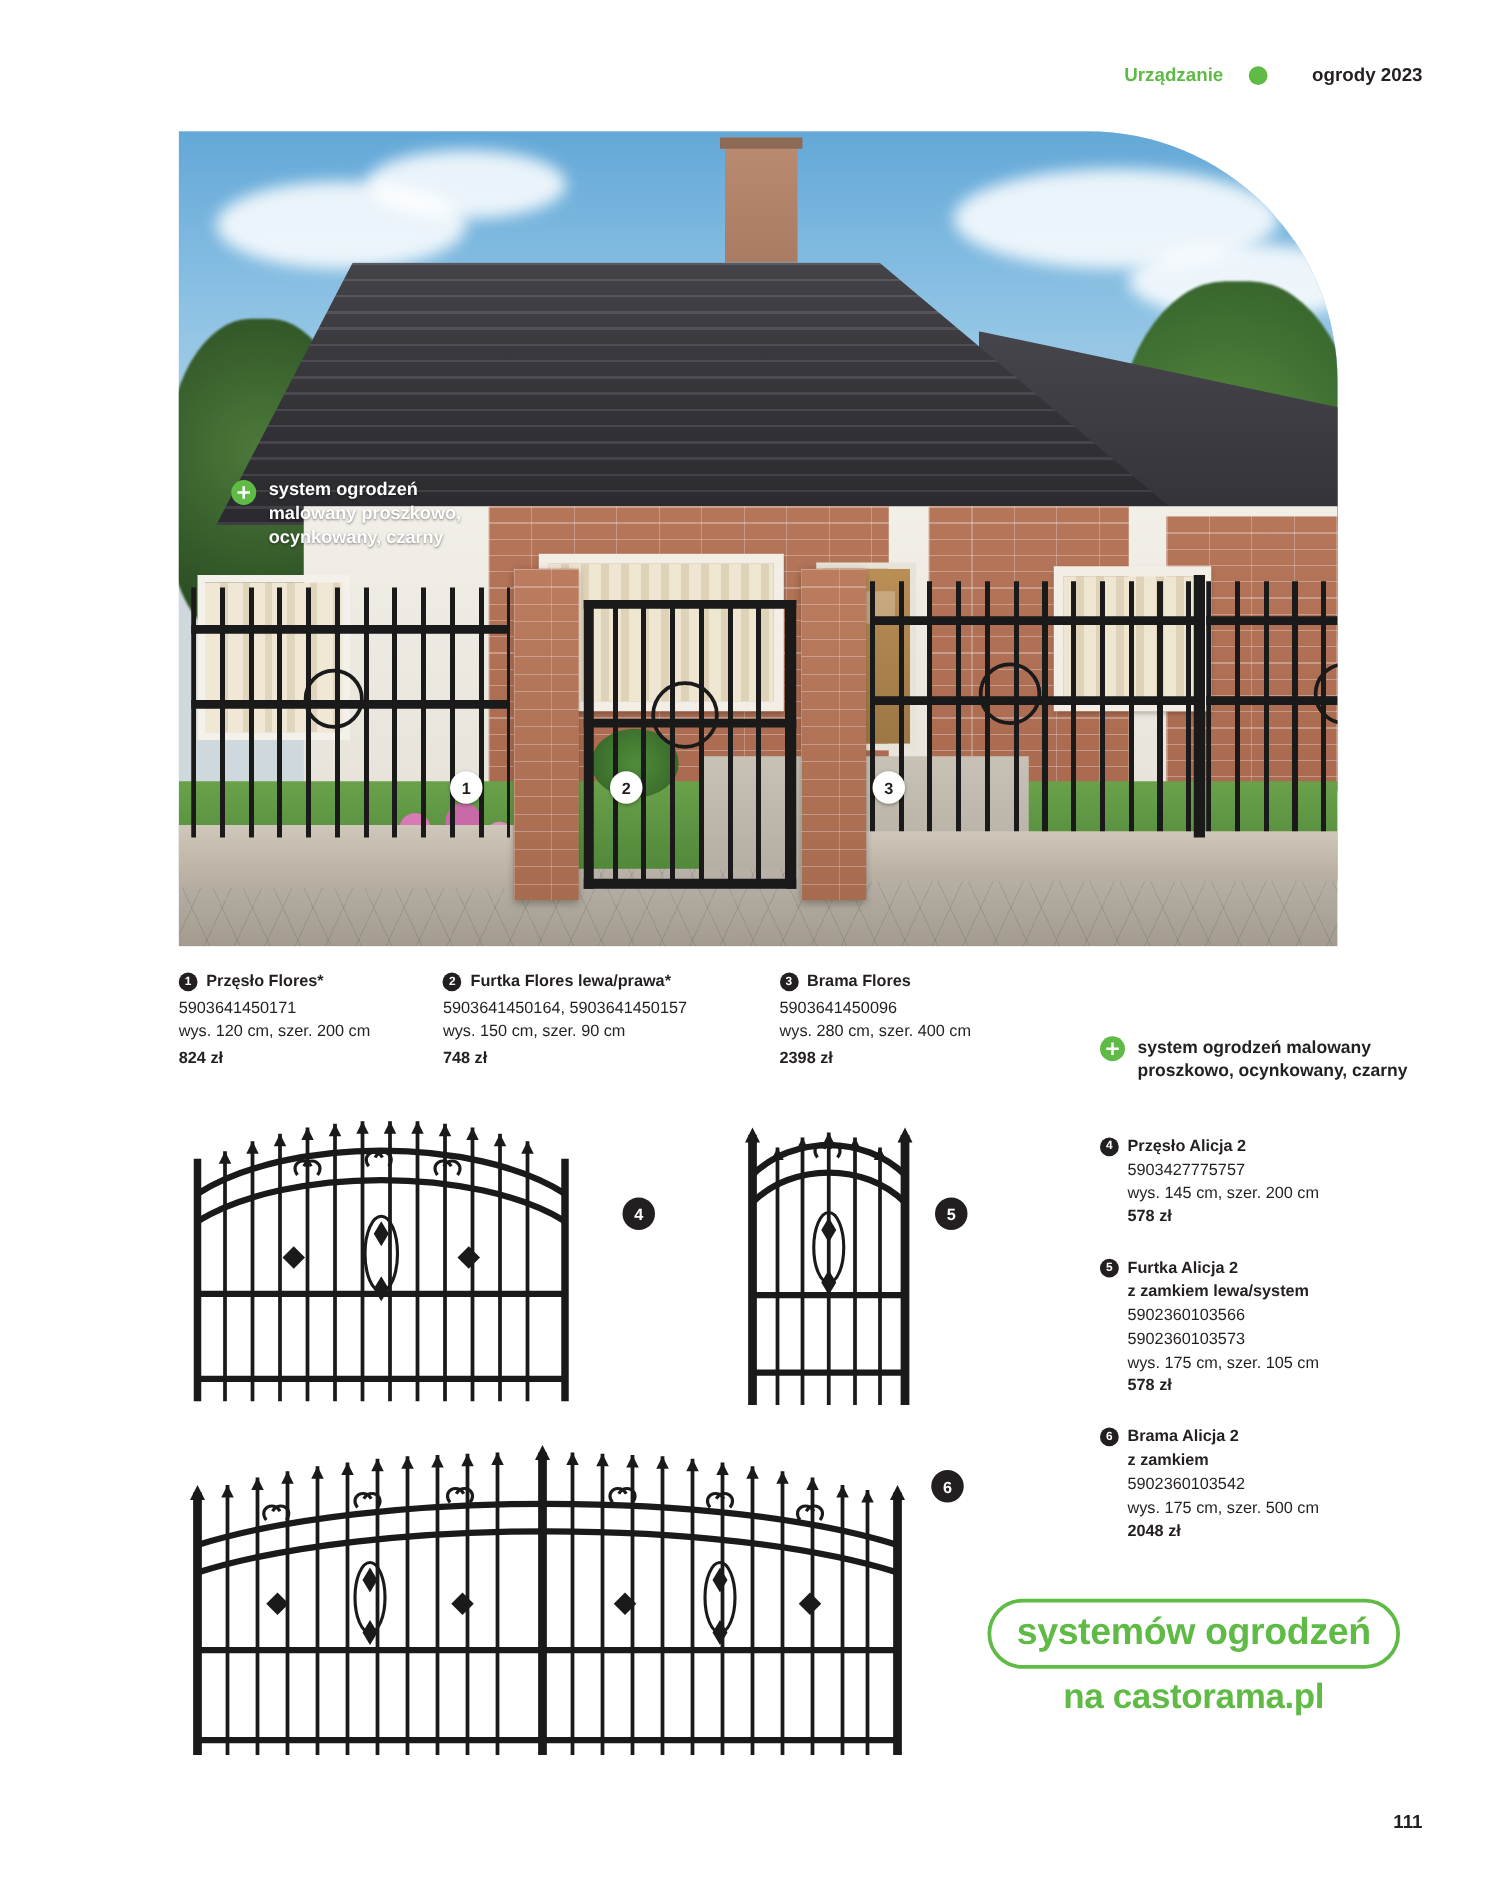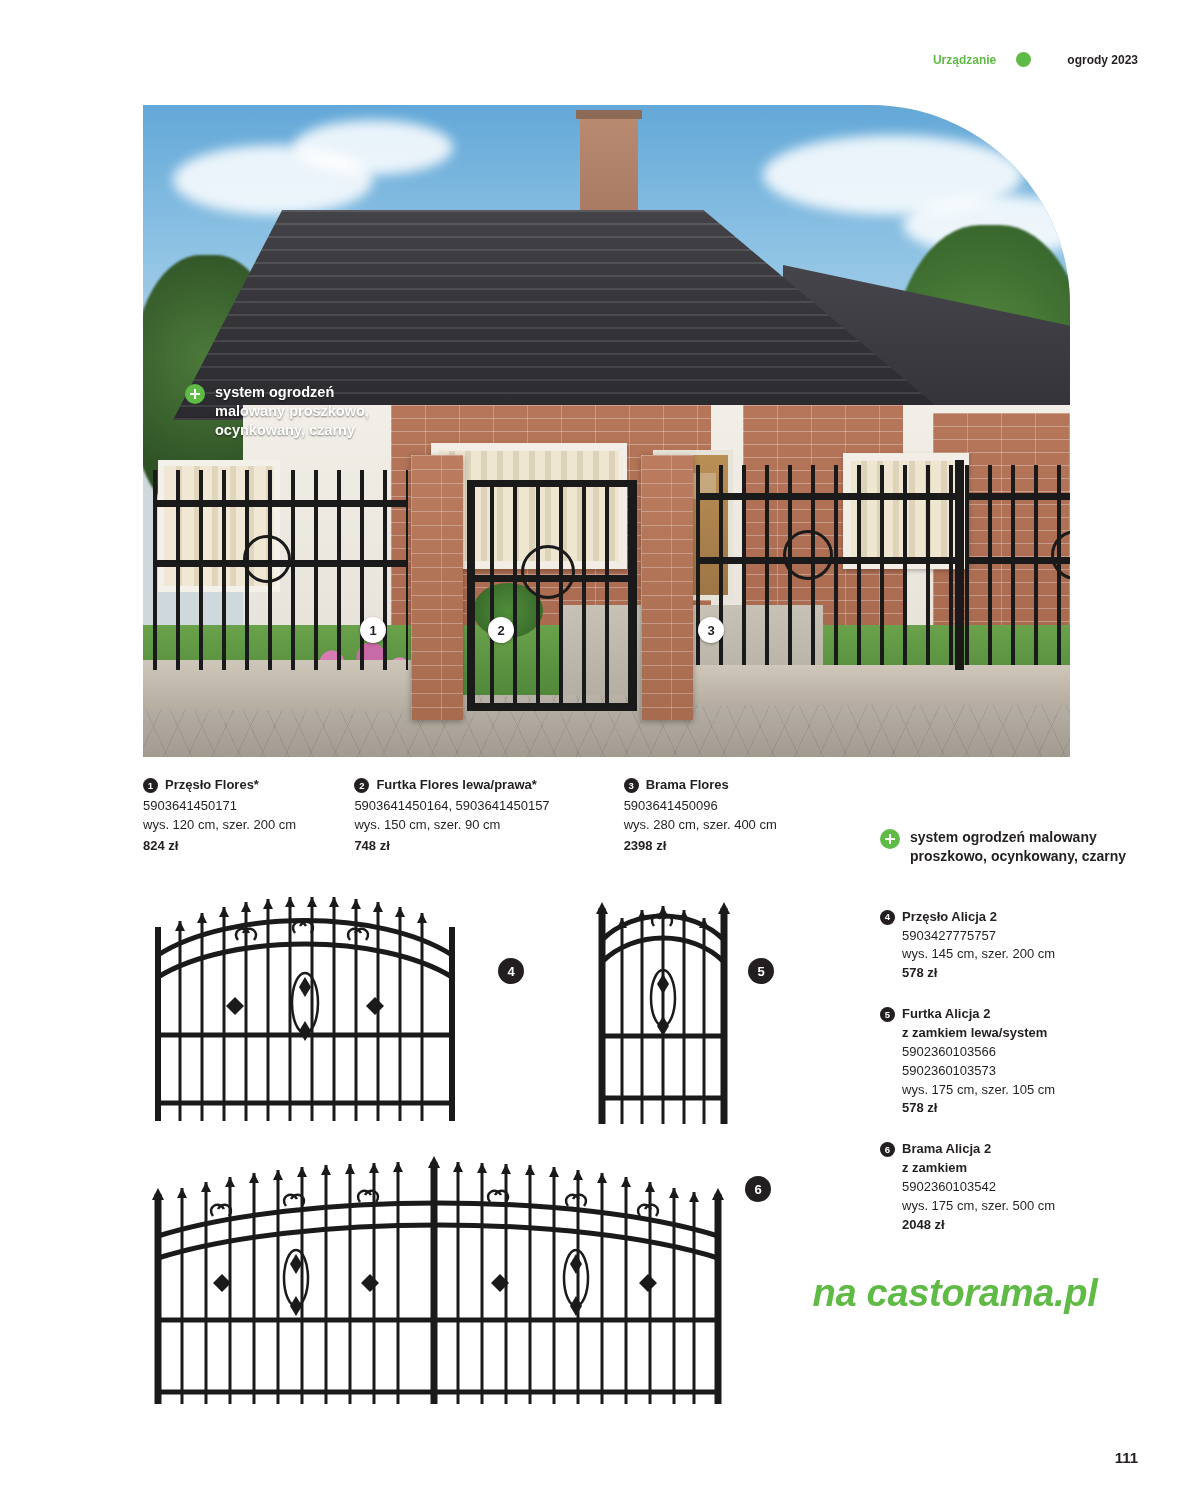--- a/index.html
+++ b/index.html
@@ -17,21 +17,21 @@
   }
 
   
   .header {
     position: absolute;
     top: 52px;
     right: 62px;
     display: flex;
     align-items: center;
     gap: 20px;
-    font-size: 12px;
+    font-size: 15px;
     font-weight: bold;
   }
   .header .brand { color: #5fbb46; }
   .header .dot {
     width: 15px; height: 15px;
     border-radius: 50%;
     background: #5fbb46;
     display: inline-block;
   }
   .header .year { color: #231f20; margin-left: 16px; }
@@ -322,24 +322,23 @@
     display: inline-block;
     margin: 7px 0 6px;
     padding: 7px 20px 9px;
     border: 3px solid #5fbb46;
     border-radius: 32px;
     font-size: 30px;
     font-weight: bold;
     letter-spacing: -0.3px;
   }
   .promo .l3 {
-    font-size: 38px;
+    font-size: 28px;
     font-weight: bold;
     letter-spacing: -0.3px;
-    font-style: italic;
   }
 
   .page-num {
     position: absolute;
     right: 62px;
     bottom: 38px;
     font-size: 15px;
     font-weight: bold;
     color: #231f20;
   }
@@ -663,16 +662,17 @@
       <path d="M74 126 l -9 9 9 9 9 -9 z"></path>
       <path d="M222 126 l -9 9 9 9 9 -9 z"></path>
       <path d="M352 126 l -9 9 9 9 9 -9 z"></path>
       <path d="M500 126 l -9 9 9 9 9 -9 z"></path>
     </g>
   </svg>
 </div>
 <div class="num-badge dark" style="left:745px; top:1176px;">6</div>
 
 <div class="promo">
+  <div class="l2">systemów ogrodzeń</div>
   <div class="l3">na castorama.pl</div>
 </div>
 
 <div class="page-num">111</div>
 
 </body></html>

